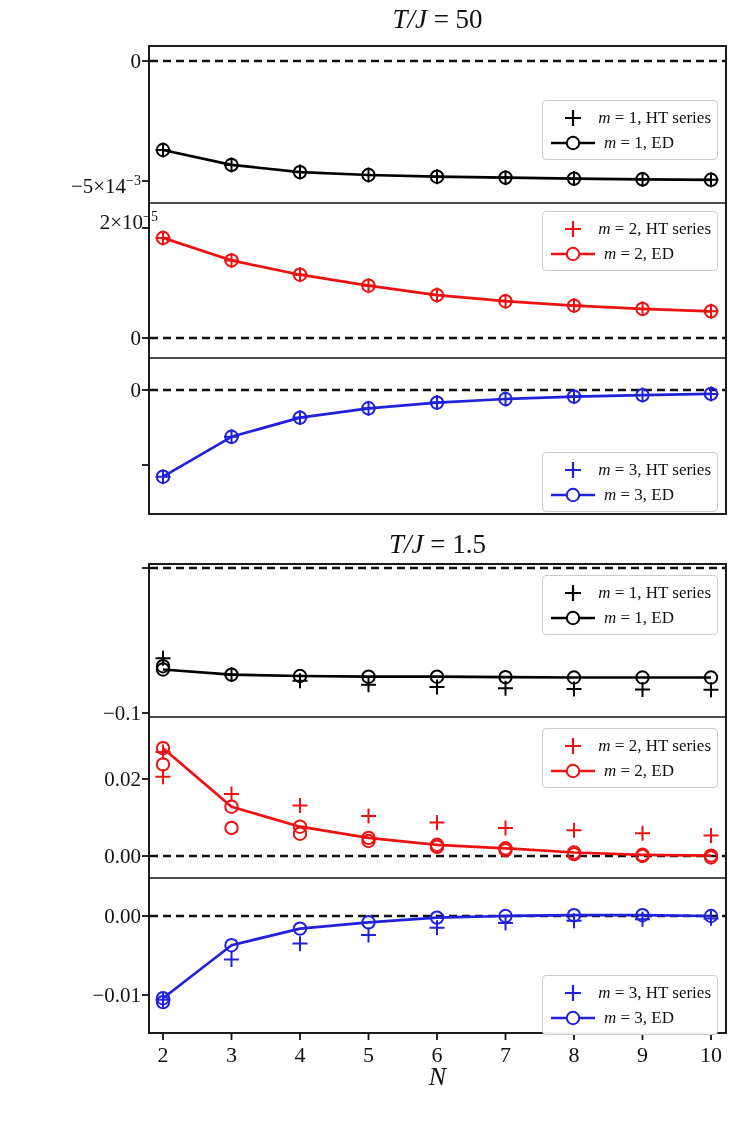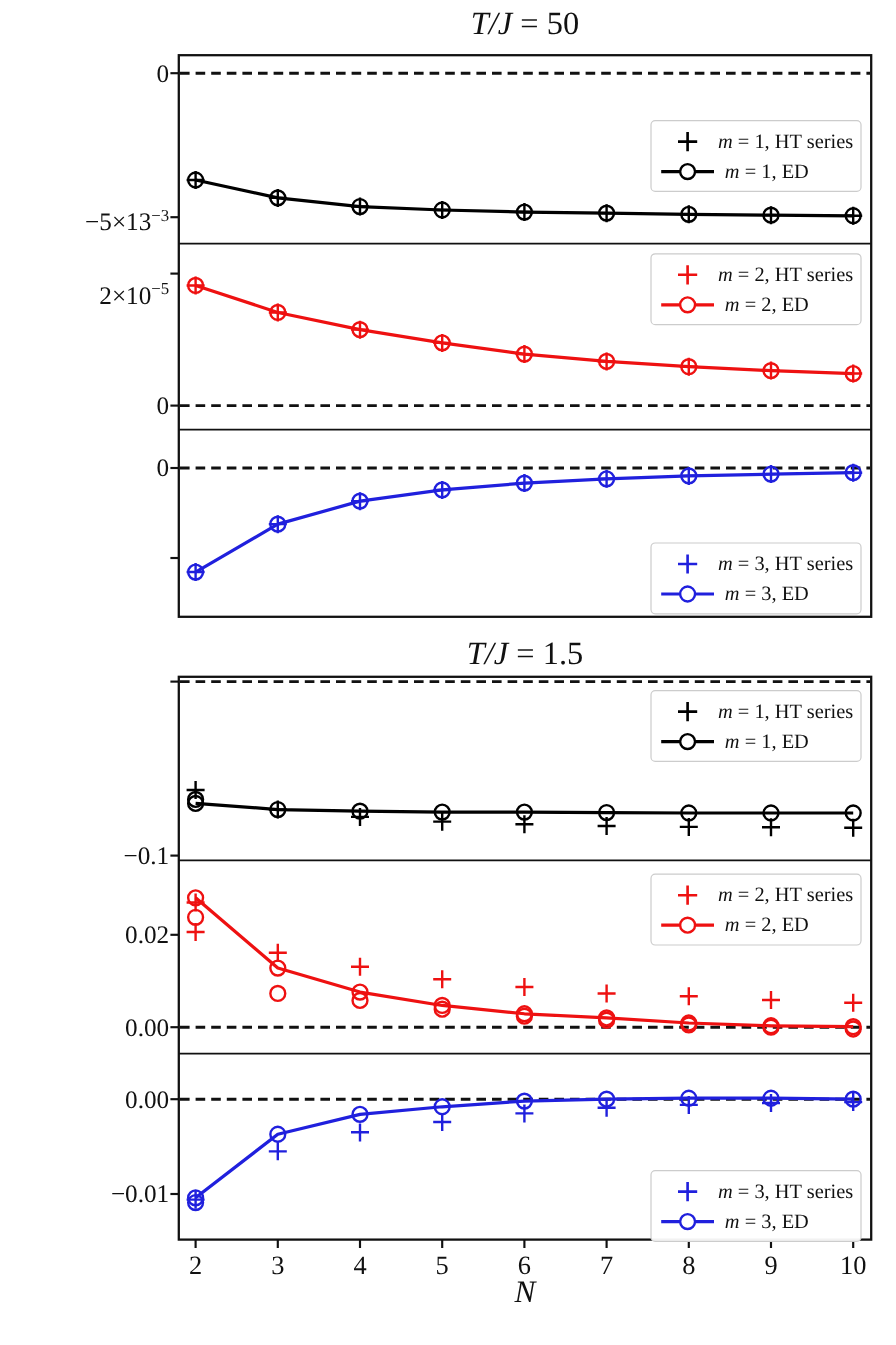--- a/index.html
+++ b/index.html
@@ -215,37 +215,37 @@
       <line x1="505.49960823420474" x2="505.49960823420474" y1="1033" y2="1040" stroke="#111" stroke-width="1.8"></line>
       <line x1="573.9992639551725" x2="573.9992639551725" y1="1033" y2="1040" stroke="#111" stroke-width="1.8"></line>
       <line x1="642.4989196761403" x2="642.4989196761403" y1="1033" y2="1040" stroke="#111" stroke-width="1.8"></line>
       <line x1="710.9985753971081" x2="710.9985753971081" y1="1033" y2="1040" stroke="#111" stroke-width="1.8"></line>
     </svg>
   <div id="overlay">
     <div class="title" style="top:4px;"><span class="it">T/J</span><span> = 50</span></div>
     <div class="title" style="top:529px;"><span class="it">T/J</span><span> = 1.5</span></div>
     <div class="xlabel it">N</div>
   <div class="ytick" style="top: 47.9999px;"><span>0</span></div>
-      <div class="ytick" style="top: 167.999px;"><span>−5×13</span><sup>−3</sup></div>
+      <div class="ytick" style="top: 167.999px;"><span>−5×14</span><sup>−3</sup></div>
       <div class="legend" style="top: 100px;">
         <div class="lrow">
           <svg width="48" height="22">
             <path d="M 16 11 H 32 M 24 3 V 19" stroke="#000000" stroke-width="2.2"></path>
           </svg>
           <span class="llab"><i>m</i> = 1, HT series</span>
         </div>
         <div class="lrow">
           <svg width="48" height="22">
             <line x1="2" x2="46" y1="11" y2="11" stroke="#000000" stroke-width="2.7"></line>
             <circle cx="24" cy="11" r="6.2" fill="#ffffff" stroke="#000000" stroke-width="2"></circle>
           </svg>
           <span class="llab"><i>m</i> = 1, ED</span>
         </div>
       </div>
-      <div class="ytick" style="top: 229px;"><span>2×10</span><sup>−5</sup></div>
+      <div class="ytick" style="top: 204px; margin-left: 17px;"><span>2×10</span><sup>−5</sup></div>
       <div class="ytick" style="top: 325.001px;"><span>0</span></div>
       <div class="legend" style="top: 211px;">
         <div class="lrow">
           <svg width="48" height="22">
             <path d="M 16 11 H 32 M 24 3 V 19" stroke="#ee1111" stroke-width="2.2"></path>
           </svg>
           <span class="llab"><i>m</i> = 2, HT series</span>
         </div>
         <div class="lrow">
           <svg width="48" height="22">

